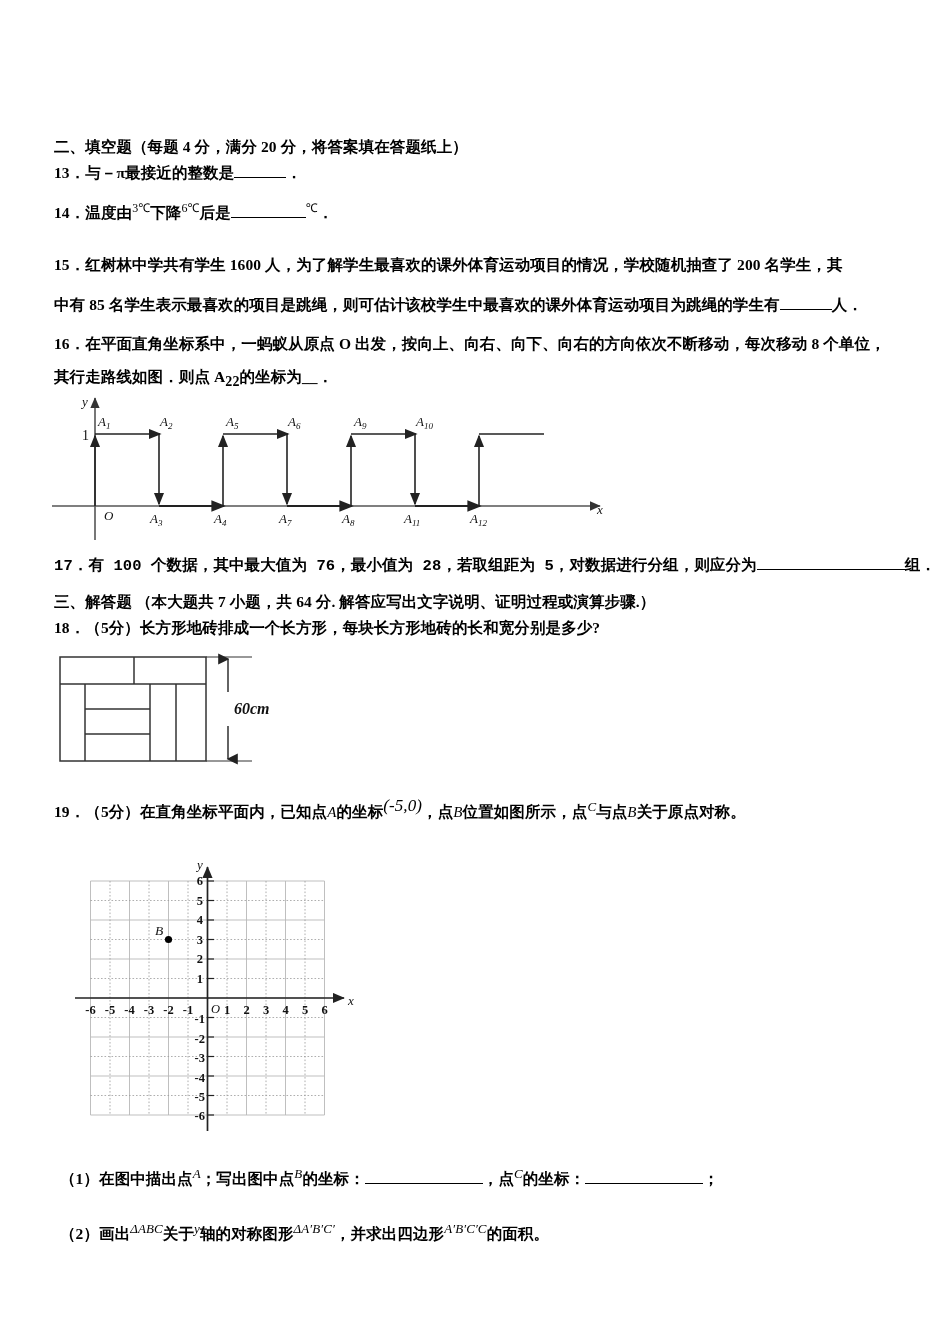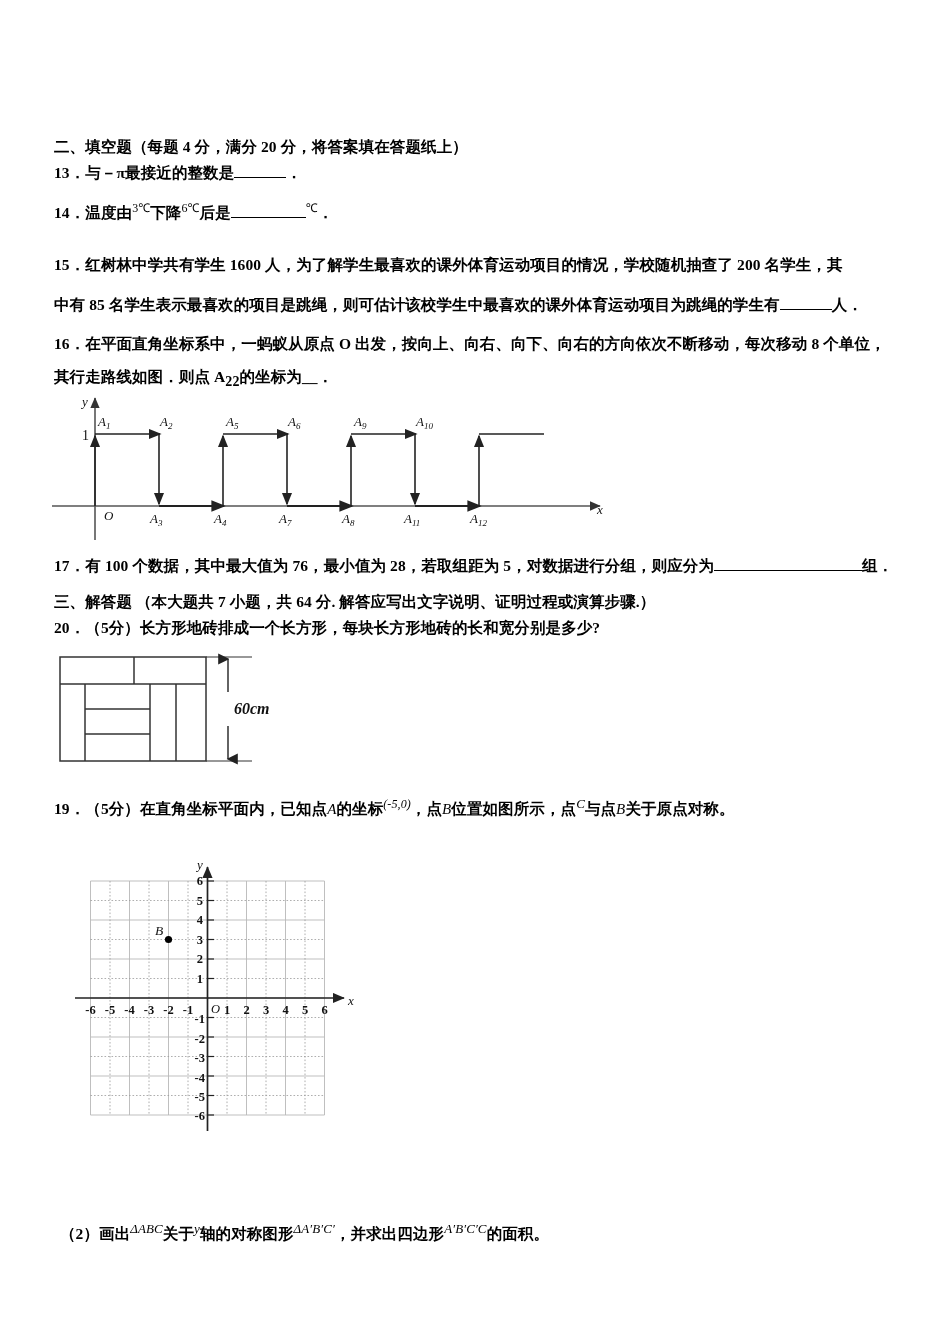--- a/index.html
+++ b/index.html
@@ -171,28 +171,28 @@
 
       <text x="98" y="133" font-family="Liberation Serif, serif" font-size="13" font-style="italic" fill="#111">A<tspan font-size="9" dy="3">3</tspan></text>
       <text x="162" y="133" font-family="Liberation Serif, serif" font-size="13" font-style="italic" fill="#111">A<tspan font-size="9" dy="3">4</tspan></text>
       <text x="227" y="133" font-family="Liberation Serif, serif" font-size="13" font-style="italic" fill="#111">A<tspan font-size="9" dy="3">7</tspan></text>
       <text x="290" y="133" font-family="Liberation Serif, serif" font-size="13" font-style="italic" fill="#111">A<tspan font-size="9" dy="3">8</tspan></text>
       <text x="352" y="133" font-family="Liberation Serif, serif" font-size="13" font-style="italic" fill="#111">A<tspan font-size="9" dy="3">11</tspan></text>
       <text x="418" y="133" font-family="Liberation Serif, serif" font-size="13" font-style="italic" fill="#111">A<tspan font-size="9" dy="3">12</tspan></text>
     </svg>
   </div>
 
-  <div class="line" style="left:42px; top:519px;">
+  <div class="line" style="left:42px; top:519px;font-family:Liberation Mono, monospace;">
     <span>17．</span><span>有 100 个数据，其中最大值为 76，最小值为 28，若取组距为 5，对数据进行分组，则应分为</span><span class="blank b-xxl"></span><span>组．</span>
   </div>
 
   <div class="line sec-head" style="left:42px; top:555px;">三、解答题 （本大题共 7 小题，共 64 分. 解答应写出文字说明、证明过程或演算步骤.）</div>
 
   <div class="line" style="left:42px; top:581px;">
-    <span>20．</span><span>（5分）长方形地砖排成一个长方形，每块长方形地砖的长和宽分别是多少?</span>
+    <span>18．</span><span>（5分）长方形地砖排成一个长方形，每块长方形地砖的长和宽分别是多少?</span>
   </div>
 
   <div class="fig18">
     <svg width="260" height="130" viewBox="0 0 260 130" xmlns="http://www.w3.org/2000/svg">
       <defs>
         <marker id="ad" markerWidth="9" markerHeight="9" refX="4" refY="7" orient="auto">
           <path d="M0,0 L8,0 L4,8 z" fill="#222"></path>
         </marker>
         <marker id="au" markerWidth="9" markerHeight="9" refX="4" refY="1" orient="auto">
           <path d="M4,0 L8,8 L0,8 z" fill="#222"></path>
@@ -222,21 +222,21 @@
       </g>
 
       <line x1="172" y1="13" x2="172" y2="46" stroke="#222" stroke-width="1.4" marker-start="url(#au)"></line>
       <line x1="172" y1="80" x2="172" y2="113" stroke="#222" stroke-width="1.4" marker-end="url(#ad)"></line>
 
       <text x="178" y="68" font-family="Liberation Serif, serif" font-size="16" font-style="italic" font-weight="bold" fill="#111">60cm</text>
     </svg>
   </div>
 
   <div class="line" style="left:42px; top:758px;">
-    <span>19．</span><span>（5分）在直角坐标平面内，已知点</span><span class="ital" style="font-size:15px;">A</span><span>的坐标</span><span class="supi" style="font-size:12px;">(-5,0)</span><span>，点</span><span class="ital" style="font-size:15px;">B</span><span>位置如图所示，点</span><span class="supi">C</span><span>与点</span><span class="ital" style="font-size:15px;">B</span><span>关于原点对称。</span>
+    <span>19．</span><span>（5分）在直角坐标平面内，已知点</span><span class="ital" style="font-size:15px;">A</span><span>的坐标</span><span class="supi" style="font-size:17px;">(-5,0)</span><span>，点</span><span class="ital" style="font-size:15px;">B</span><span>位置如图所示，点</span><span class="supi">C</span><span>与点</span><span class="ital" style="font-size:15px;">B</span><span>关于原点对称。</span>
   </div>
 
   <div class="fig19">
     <svg width="300" height="300" viewBox="0 0 300 300" xmlns="http://www.w3.org/2000/svg">
       <defs>
         <marker id="ag" markerWidth="8" markerHeight="8" refX="6.5" refY="3" orient="auto">
           <path d="M0,0 L7,3 L0,6 z" fill="#222"></path>
         </marker>
       </defs>
 
@@ -324,18 +324,21 @@
         <line x1="140.5" y1="223" x2="147" y2="223"></line>
         <line x1="140.5" y1="242.5" x2="147" y2="242.5"></line>
         <line x1="140.5" y1="262" x2="147" y2="262"></line>
       </g>
 
       <circle cx="101.5" cy="86.5" r="3.6" fill="#000"></circle>
       <text x="88" y="82" font-family="Liberation Serif, serif" font-size="13.5" font-style="italic" fill="#111">B</text>
     </svg>
   </div>
 
+  <div class="line" style="left:48px; top:1128px;">
+    <span>（1）</span><span>在图中描出点</span><span class="supi">A</span><span>；写出图中点</span><span class="supi">B</span><span>的坐标：</span><span class="blank b-xl"></span><span>，点</span><span class="supi">C</span><span>的坐标：</span><span class="blank b-xl"></span><span>；</span>
+  </div>
 
   <div class="line" style="left:48px; top:1183px;">
     <span>（2）</span><span>画出</span><span class="supi">ΔABC</span><span>关于</span><span class="supi">y</span><span>轴的对称图形</span><span class="supi">ΔA′B′C′</span><span>，并求出四边形</span><span class="supi">A′B′C′C</span><span>的面积。</span>
   </div>
 
 </div>
 
 </body></html>

